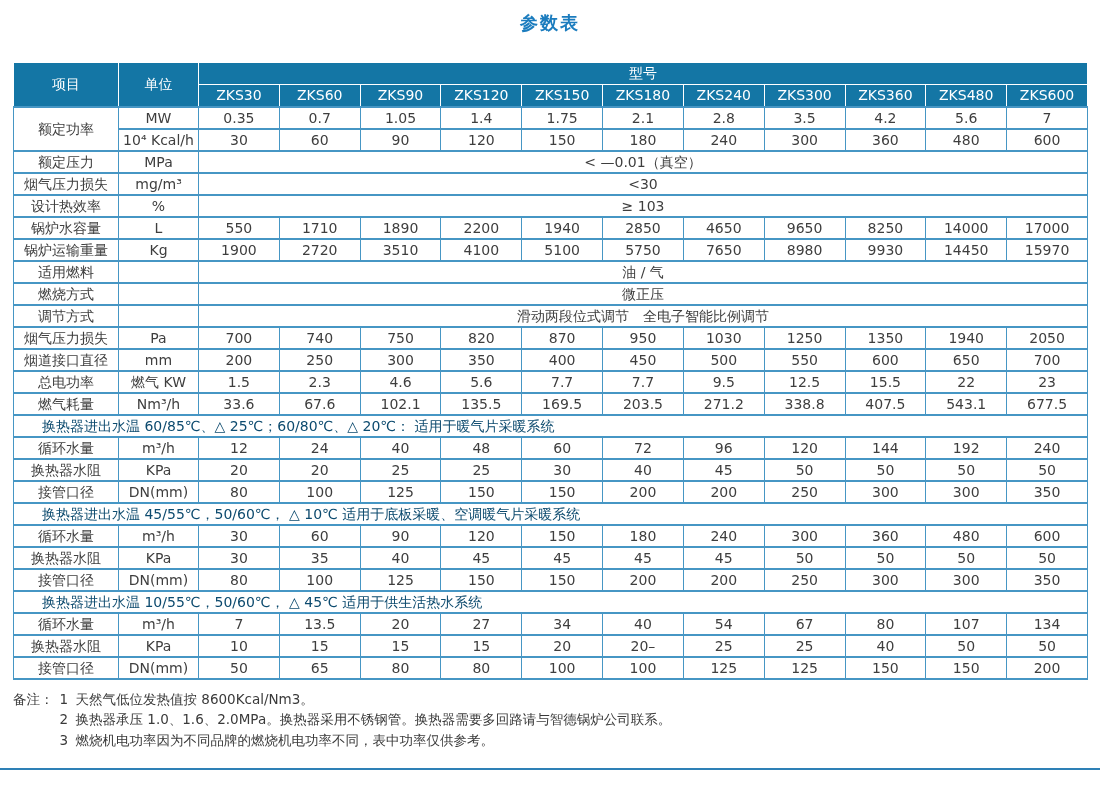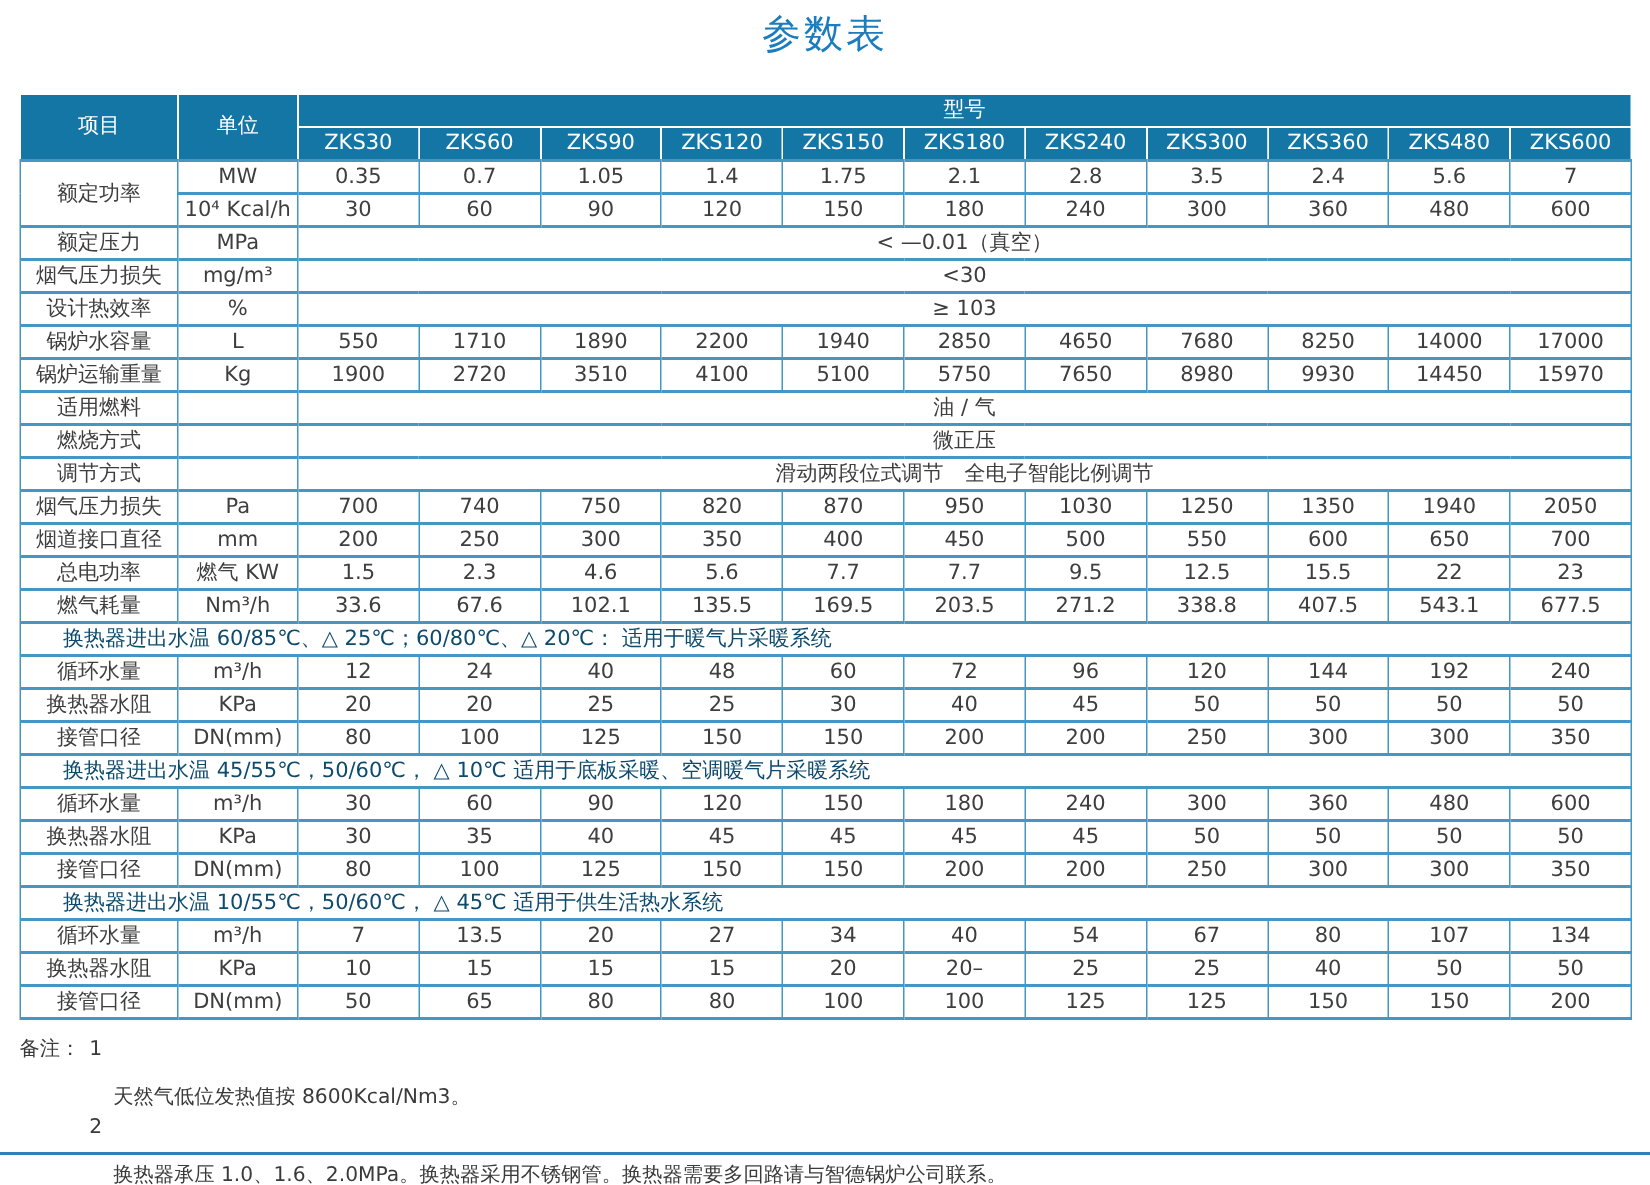--- a/index.html
+++ b/index.html
@@ -1,20 +1,20 @@
 <!DOCTYPE html>
 <html style="--header-bg: #1476a5; --grid-color: #4696c4; --title-color: #1b7cbe; --footer-line: #2e80b6;"><head>
 <meta charset="utf-8">
 <style>
   html,body{margin:0;padding:0;background:#ffffff;}
   body{width:1100px;height:790px;font-family:"DejaVu Sans","Liberation Sans",sans-serif;}
   #page{position:relative;width:1100px;height:790px;overflow:hidden;background:#fff;}
   .page-title{
     text-align:center;color:var(--title-color,#1b7cbe);
-    font-size:26px;font-weight:400;letter-spacing:2px;
+    font-size:18px;font-weight:700;letter-spacing:2px;
     margin:8px 0 0 0;height:30px;line-height:30px;
   }
   table.params{
     border-collapse:collapse;table-layout:fixed;
     width:1075px;margin:24px 0 1px 13px;padding-left:19px;
   }
   table.params th, table.params td{
     padding:0 2px;text-align:center;vertical-align:middle;
     font-size:14px;color:#3e3e3e;line-height:1.15;
     border:1px solid var(--grid-color,#4696c4);
@@ -29,21 +29,21 @@
     text-align:left;padding-left:28px;color:#0c4a6e;
   }
   table.params td.item-cell{font-weight:400;}
   .notes{
     display:flex;align-items:flex-start;
     margin:9px 0 0 13px;font-size:13.5px;color:#3a3a3a;line-height:1.5;
   }
   .notes .notes-label{flex:0 0 auto;margin-right:6px;}
   .note-item{display:flex;}
   .note-item .note-num{flex:0 0 16px;text-align:left;}
-  .note-item .note-text{flex:1;margin-top:32px;}
+  .note-item .note-text{flex:1;}
   .footer-divider{
     position:absolute;left:0;top:768px;width:1100px;height:2px;
     background:var(--footer-line,#2e80b6);
   }
 </style>
 </head>
 <body>
 
 <div id="page">
   <h1 class="page-title">参数表</h1>
@@ -89,21 +89,21 @@
           <td class="item-cell" rowspan="2">额定功率</td>
           <td>MW</td>
           <td>0.35</td>
           <td>0.7</td>
           <td>1.05</td>
           <td>1.4</td>
           <td>1.75</td>
           <td>2.1</td>
           <td>2.8</td>
           <td>3.5</td>
-          <td>2.4</td>
+          <td>4.2</td>
           <td>5.6</td>
           <td>7</td>
         </tr>
         <tr>
           <td>10⁴ Kcal/h</td>
           <td>30</td>
           <td>60</td>
           <td>90</td>
           <td>120</td>
           <td>150</td>
@@ -132,21 +132,21 @@
         <tr>
           <td class="item-cell">锅炉水容量</td>
           <td>L</td>
           <td>550</td>
           <td>1710</td>
           <td>1890</td>
           <td>2200</td>
           <td>1940</td>
           <td>2850</td>
           <td>4650</td>
-          <td>7680</td>
+          <td>9650</td>
           <td>8250</td>
           <td>14000</td>
           <td>17000</td>
         </tr>
         <tr>
           <td class="item-cell">锅炉运输重量</td>
           <td>Kg</td>
           <td>1900</td>
           <td>2720</td>
           <td>3510</td>

